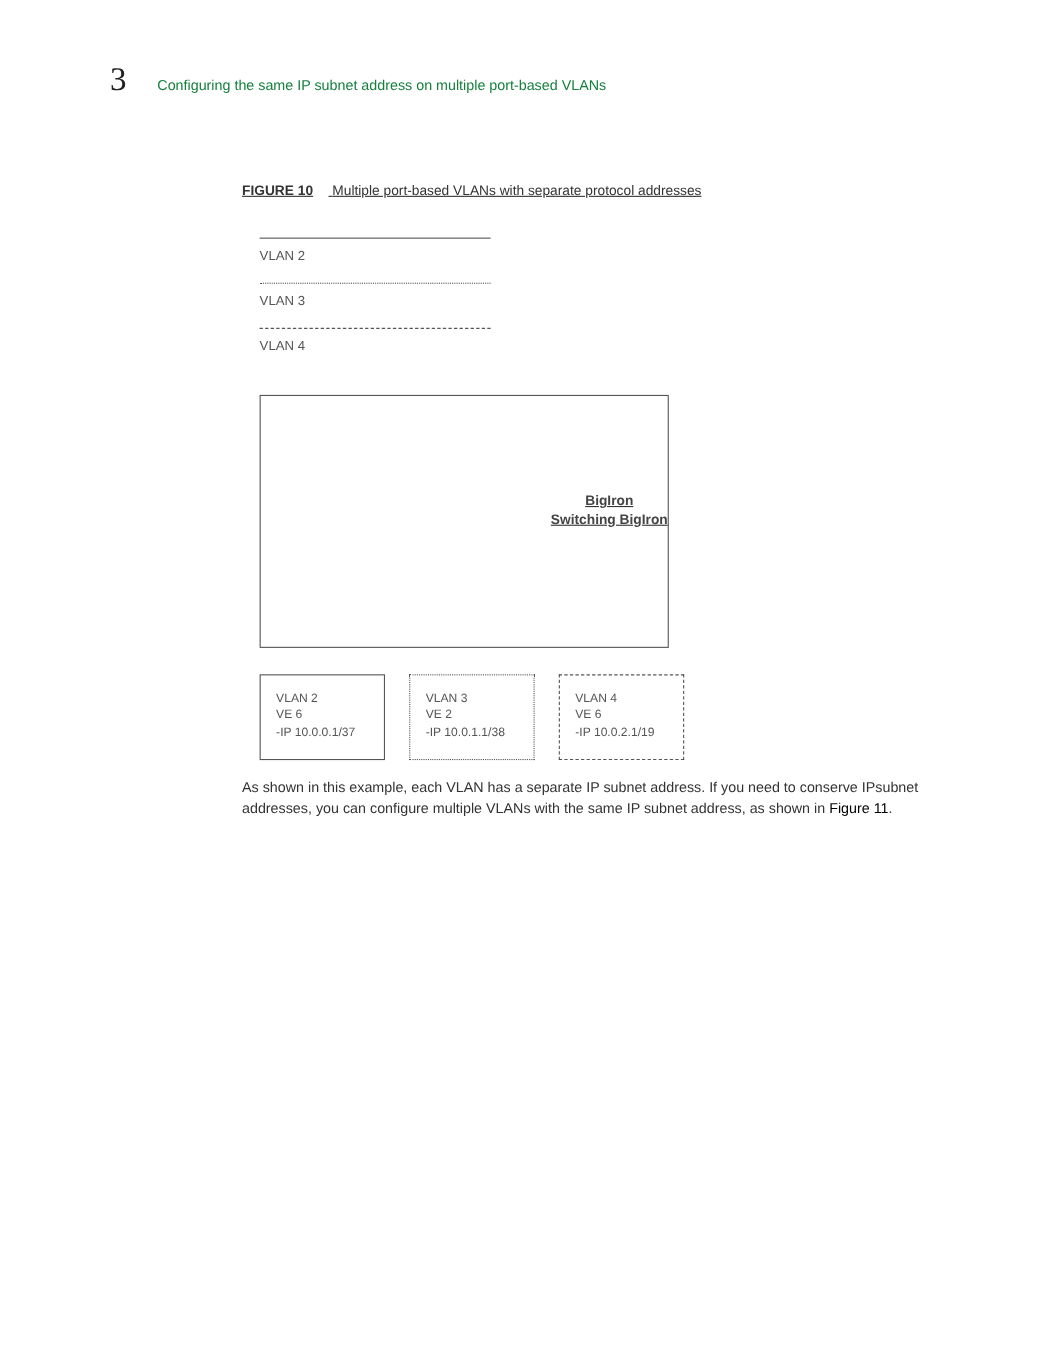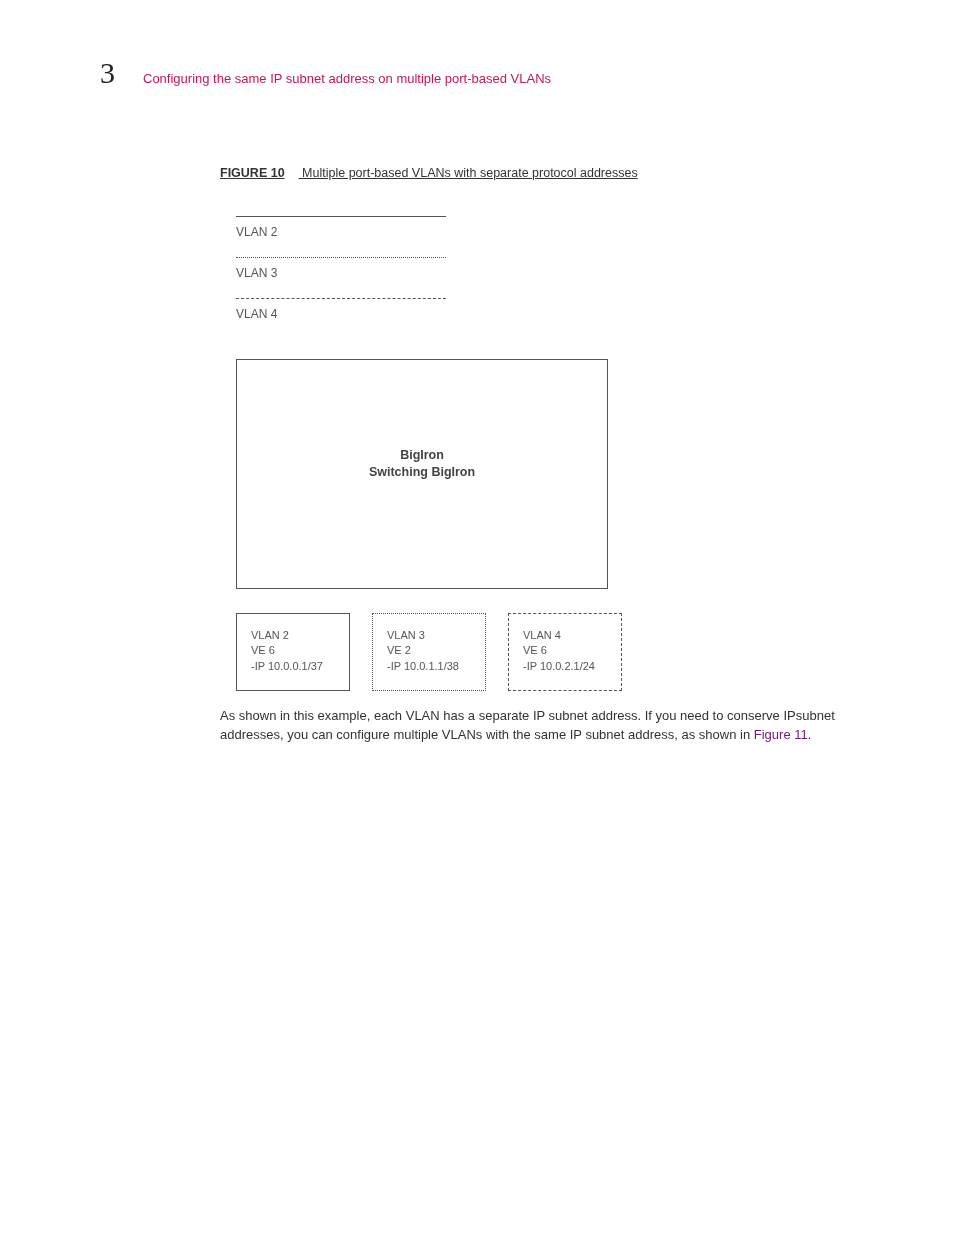--- a/index.html
+++ b/index.html
@@ -22,21 +22,21 @@
   }
   .chapter-num {
     font-size: 30px;
     font-weight: 500;
     font-family: "Times New Roman", serif;
     color: #222;
     margin-right: 28px;
   }
   .header-text {
     font-size: 13px;
-    color: #be185d;
+    color: #15803d;
     font-family: Arial, sans-serif;
   }
   .figure-caption {
     margin: 76px 0 0 120px;
     font-size: 12.5px;
     text-decoration: underline;
   }
   .figure-caption .fig-label {
     font-weight: bold;
     margin-right: 14px;
@@ -65,21 +65,22 @@
     margin-bottom: 18px;
     font-family: Arial, sans-serif;
   }
   .router-box {
     margin: 38px 0 0 136px;
     width: 370px;
     height: 228px;
     border: 1.2px solid #555;
     display: flex;
     align-items: center;
-    justify-content: center;
+    justify-content: flex-end;
+    text-decoration: underline;
   }
   .router-label {
     text-align: center;
     font-weight: bold;
     font-size: 12.5px;
     color: #444;
     font-family: Arial, sans-serif;
     line-height: 1.35;
     margin-top: -20px;
   }
@@ -103,21 +104,21 @@
   .vlan-box.dashed { border: 1.2px dashed #555; border-style: dashed; }
   .body-text {
     margin: 16px 0 0 120px;
     width: 650px;
     font-size: 13px;
     font-family: Arial, sans-serif;
     line-height: 1.45;
     color: #333;
   }
   .link {
-    color: #701a75;
+    color: #000000;
   }
 </style>
 </head>
 <body>
 
 <div class="page">
 
   <div class="header">
     <div class="chapter-num">3</div>
     <div class="header-text">Configuring the same IP subnet address on multiple port-based VLANs</div>
@@ -151,21 +152,21 @@
       <div>-IP 10.0.0.1/37</div>
     </div>
     <div class="vlan-box dotted">
       <div>VLAN 3</div>
       <div>VE 2</div>
       <div>-IP 10.0.1.1/38</div>
     </div>
     <div class="vlan-box dashed">
       <div>VLAN 4</div>
       <div>VE 6</div>
-      <div>-IP 10.0.2.1/24</div>
+      <div>-IP 10.0.2.1/19</div>
     </div>
   </div>
 
   <div class="body-text">
     <span>As shown in this example, each VLAN has a separate IP subnet address. If you need to conserve IPsubnet addresses, you can configure multiple VLANs with the same IP subnet address, as shown in </span><span class="link">Figure 11</span><span>.</span>
   </div>
 
 </div>
 
 </body></html>

